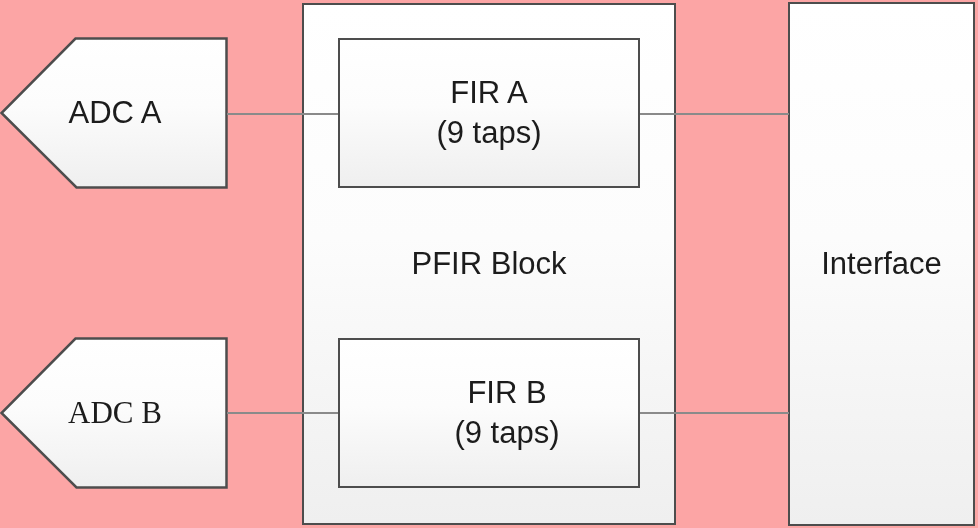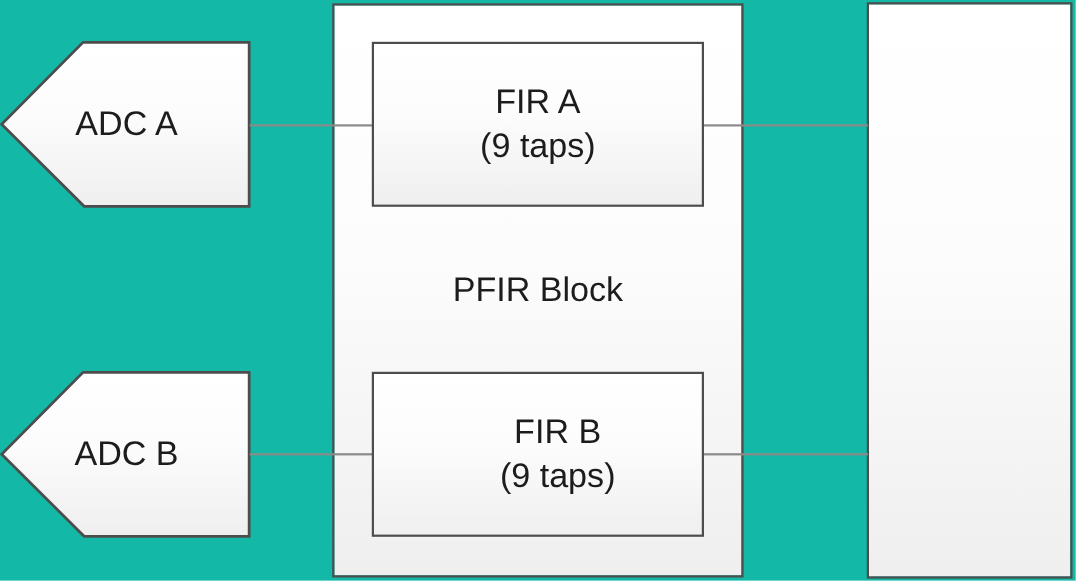--- a/index.html
+++ b/index.html
@@ -1,20 +1,20 @@
 <!DOCTYPE html>
 <html><head>
 <meta charset="utf-8">
 <style>
   html, body { margin: 0; padding: 0; background: #ffffff; }
   .canvas {
     position: relative;
     width: 978px;
     height: 528px;
-    background: #14b8a6;
+    background: #fca5a5;
     overflow: hidden;
     font-family: "Liberation Sans", sans-serif;
     color: #1c1c1c;
   }
   
   .rect-block {
     position: absolute;
     box-sizing: border-box;
     border: 2px solid #4d4d4d;
     background: linear-gradient(180deg, #ffffff 0%, #fcfcfc 45%, #efefef 100%);
@@ -57,21 +57,21 @@
     align-items: center;
     justify-content: center;
     text-align: center;
     font-size: 31px;
     line-height: 40px;
     z-index: 5;
     white-space: nowrap;
     pointer-events: none;
   }
   .label-arrow-a { left: 0; top: 37px;  width: 230px; height: 152px; }
-  .label-arrow-b { left: 0; top: 337px; width: 230px; height: 152px; }
+  .label-arrow-b { left: 0; top: 337px; width: 230px; height: 152px; font-family: Liberation Serif, serif; }
   .label-fir-a   { left: 338px; top: 38px;  width: 302px; height: 150px; }
   .label-fir-b   { left: 338px; top: 338px; width: 338px; height: 150px; }
   .label-pfir    { left: 302px; top: 3px;   width: 374px; height: 522px; border-radius: 17px; }
   .label-jesd    { left: 788px; top: 2px;   width: 187px; height: 524px; line-height: 38px; }
 </style>
 </head>
 <body>
 
 <div class="canvas">
 
@@ -124,15 +124,16 @@
   </div>
 
   <div class="rect-block fir-box fir-b-box"></div>
   <div class="label label-fir-b">
     <span>FIR B</span>
     <span>(9 taps)</span>
   </div>
 
   <div class="rect-block jesd-block"></div>
   <div class="label label-jesd">
+    <span>Interface</span>
   </div>
 
 </div>
 
 </body></html>

